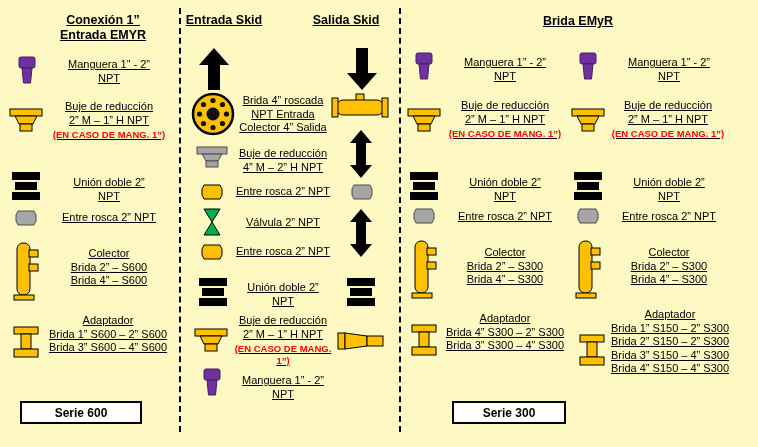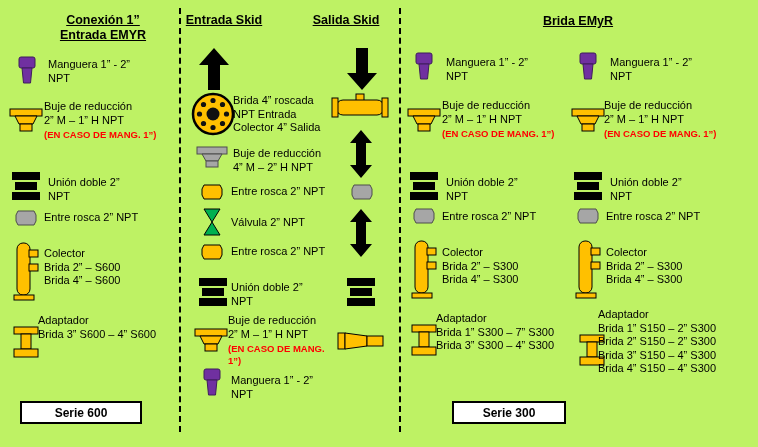--- a/index.html
+++ b/index.html
@@ -1,20 +1,20 @@
 <!DOCTYPE html>
 <html><head>
 <meta charset="utf-8">
 <style>
   * { margin:0; padding:0; box-sizing:border-box; }
   html,body { background:#fff; }
   body { font-family:"Liberation Sans", sans-serif; color:#000; }
-  .stage { position:relative; width:758px; height:447px; background:#bef264; overflow:hidden; }
+  .stage { position:relative; width:758px; height:447px; background:#fef9c3; overflow:hidden; }
   .abs { position:absolute; }
-  .lbl { font-size:11px; line-height:13.5px; text-align:left; color:#000; }
+  .lbl { font-size:11px; line-height:13.5px; text-align:center; color:#000;text-decoration:underline; }
   .hdr { font-size:12.5px; font-weight:bold; text-decoration:underline; text-align:center; color:#000; line-height:15px; }
   .red { color:#FF0000; font-weight:bold; font-size:9.5px; line-height:12px; margin-top:2px; }
   .serie-box { border:2px solid #000; background:#fff; display:flex; align-items:center; justify-content:center;
                font-weight:bold; font-size:12px; }
   .divider { border-left:2px dashed #000; width:0; }
   .icon { display:flex; align-items:center; justify-content:center; }
 </style>
 </head>
 <body>
 
@@ -89,20 +89,21 @@
 
   <div class="abs icon" style="left:12px;top:326px">
     <svg width="28" height="32" viewBox="0 0 28 32">
         <rect x="2" y="1" width="24" height="7" fill="#FFC000" stroke="#000"></rect>
         <rect x="9" y="8" width="10" height="15" fill="#FFC000" stroke="#000"></rect>
         <rect x="2" y="23" width="24" height="8" fill="#FFC000" stroke="#000"></rect>
       </svg>
   </div>
   <div class="abs lbl" style="left:38px;top:314px;width:140px">
     <div>Adaptador</div>
+    <div>Brida 1” S600 – 2” S600</div>
     <div>Brida 3” S600 – 4” S600</div>
   </div>
 
   <div class="abs serie-box" style="left:20px;top:401px;width:122px;height:23px">
     <span>Serie 600</span>
   </div>
 
   <div class="abs hdr" style="left:184px;top:13px;width:80px">
     <div>Entrada Skid</div>
   </div>
@@ -321,21 +322,21 @@
 
   <div class="abs icon" style="left:410px;top:324px">
     <svg width="28" height="32" viewBox="0 0 28 32">
         <rect x="2" y="1" width="24" height="7" fill="#FFC000" stroke="#000"></rect>
         <rect x="9" y="8" width="10" height="15" fill="#FFC000" stroke="#000"></rect>
         <rect x="2" y="23" width="24" height="8" fill="#FFC000" stroke="#000"></rect>
       </svg>
   </div>
   <div class="abs lbl" style="left:436px;top:312px;width:138px">
     <div>Adaptador</div>
-    <div>Brida 1” S300 – 7” S300</div>
+    <div>Brida 4” S300 – 2” S300</div>
     <div>Brida 3” S300 – 4” S300</div>
   </div>
 
   <div class="abs serie-box" style="left:452px;top:401px;width:114px;height:23px">
     <span>Serie 300</span>
   </div>
 
   <div class="abs icon" style="left:577px;top:52px">
     <svg width="22" height="28" viewBox="0 0 22 28">
         <rect x="3" y="1" width="16" height="11" rx="2" fill="#7030A0" stroke="#3f1d5c"></rect>

